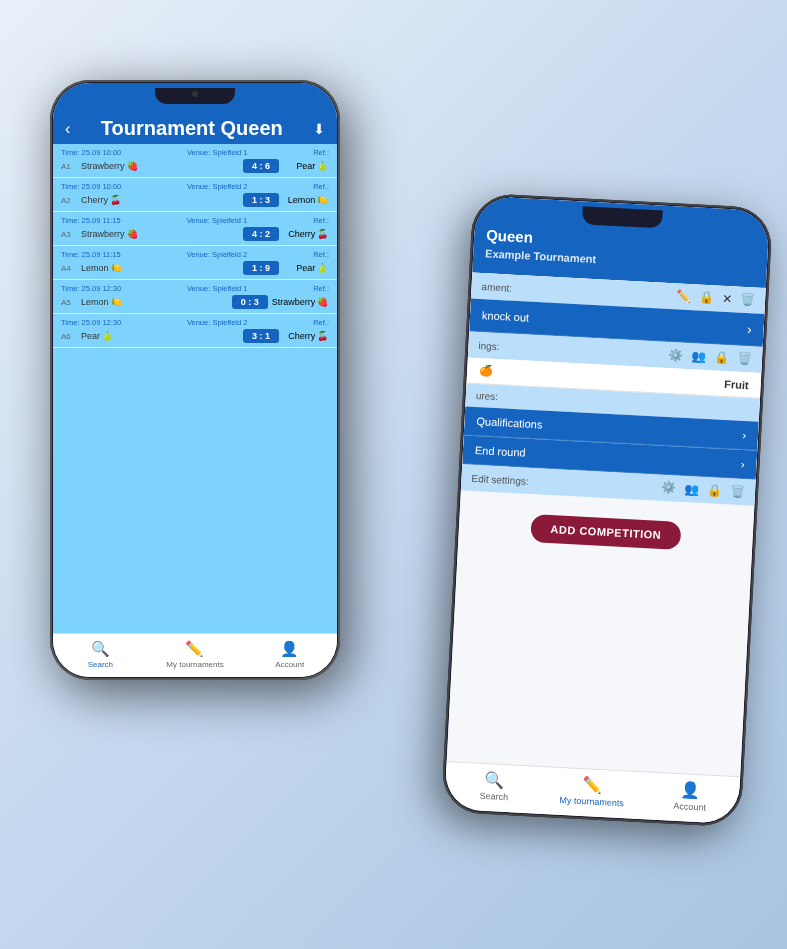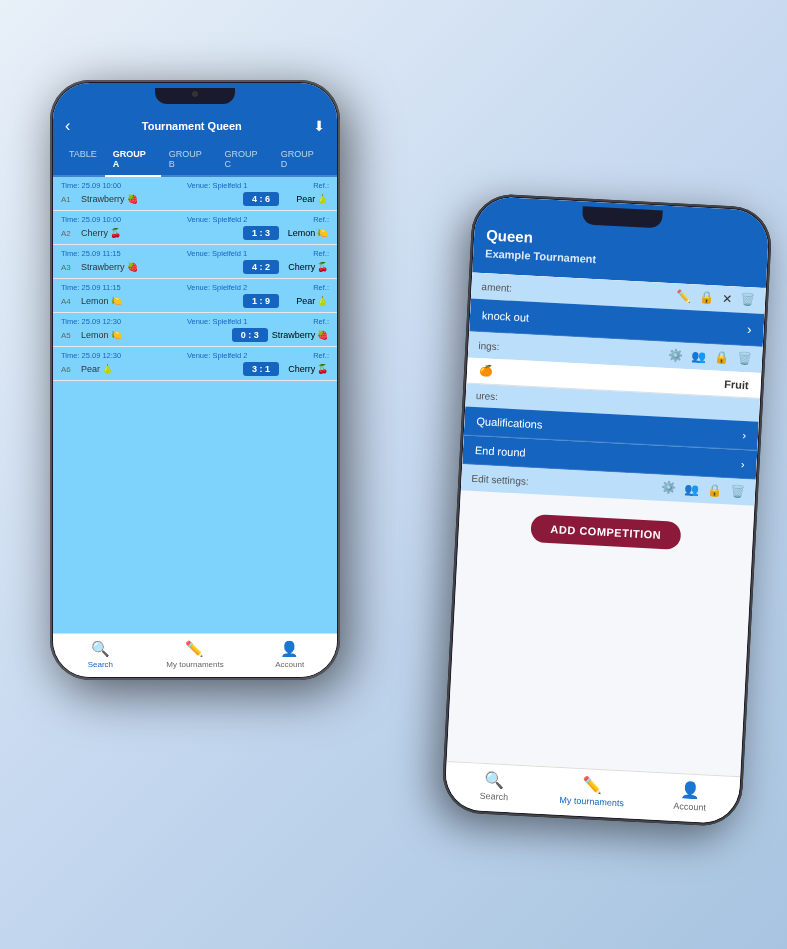--- a/index.html
+++ b/index.html
@@ -184,21 +184,21 @@
       padding-top: 28px;
       color: white;
     }
     .front-header-top {
       display: flex;
       align-items: center;
       justify-content: space-between;
       padding: 6px 12px 4px;
     }
     .front-header-title {
-      font-size: 11px;
+      font-size: 20px;
       font-weight: bold;
     }
     .download-icon {
       font-size: 14px;
     }
     .back-arrow {
       font-size: 16px;
       cursor: pointer;
     }
     .front-tabs {
@@ -431,37 +431,20 @@
   <div class="notch"></div>
   <div class="camera-dot"></div>
   <div class="phone-front-inner">
 
     <div class="front-header">
       <div class="front-header-top">
         <span class="back-arrow" style="color:white;">‹</span>
         <span class="front-header-title" style="color:white;">Tournament Queen</span>
         <span class="download-icon" style="color:white;">⬇</span>
       </div>
-      <div class="front-tabs">
-        <div class="front-tab">
-          <span>TABLE</span>
-        </div>
-        <div class="front-tab active">
-          <span>GROUP A</span>
-        </div>
-        <div class="front-tab">
-          <span>GROUP B</span>
-        </div>
-        <div class="front-tab">
-          <span>GROUP C</span>
-        </div>
-        <div class="front-tab">
-          <span>GROUP D</span>
-        </div>
-      </div>
     </div>
 
     <div class="matches-container" id="matches-list">
     <div class="match-row">
       <div class="match-meta">
         <span>Time: 25.09 10:00</span>
         <span>Venue: Spielfeld 1</span>
         <span>Ref.:</span>
       </div>
       <div class="match-teams">

